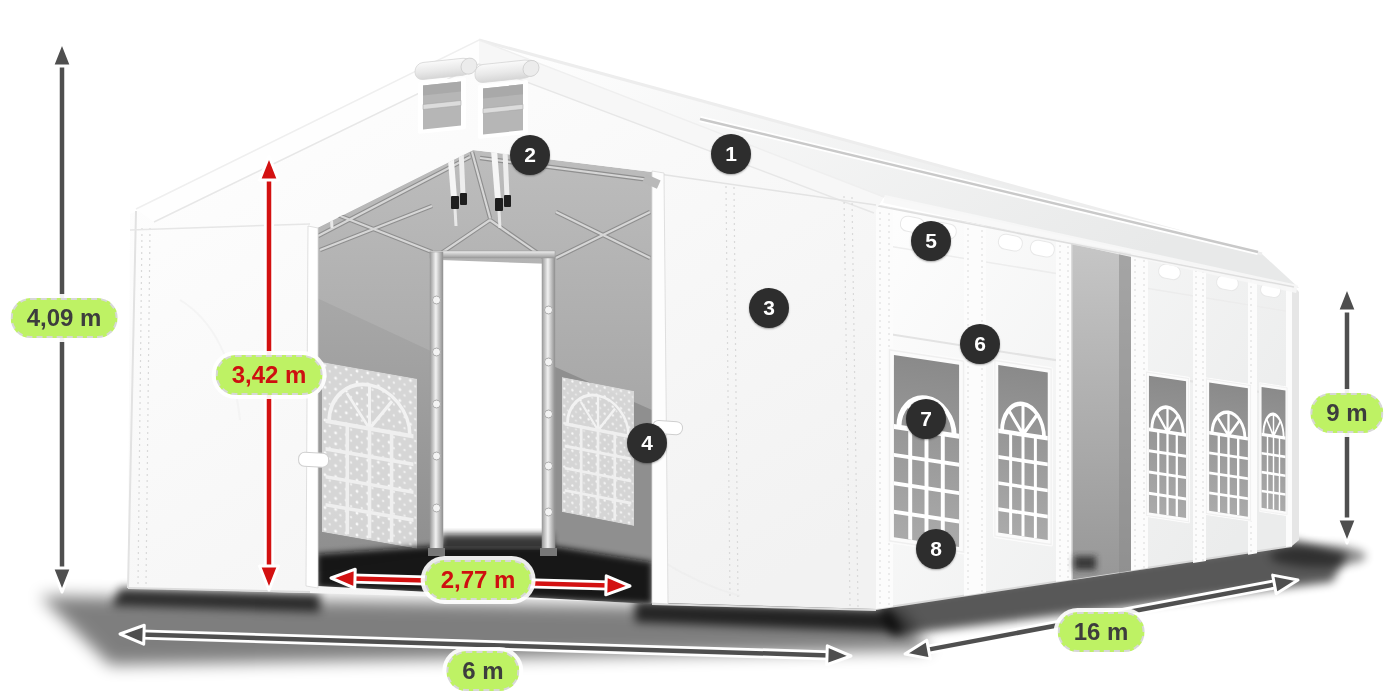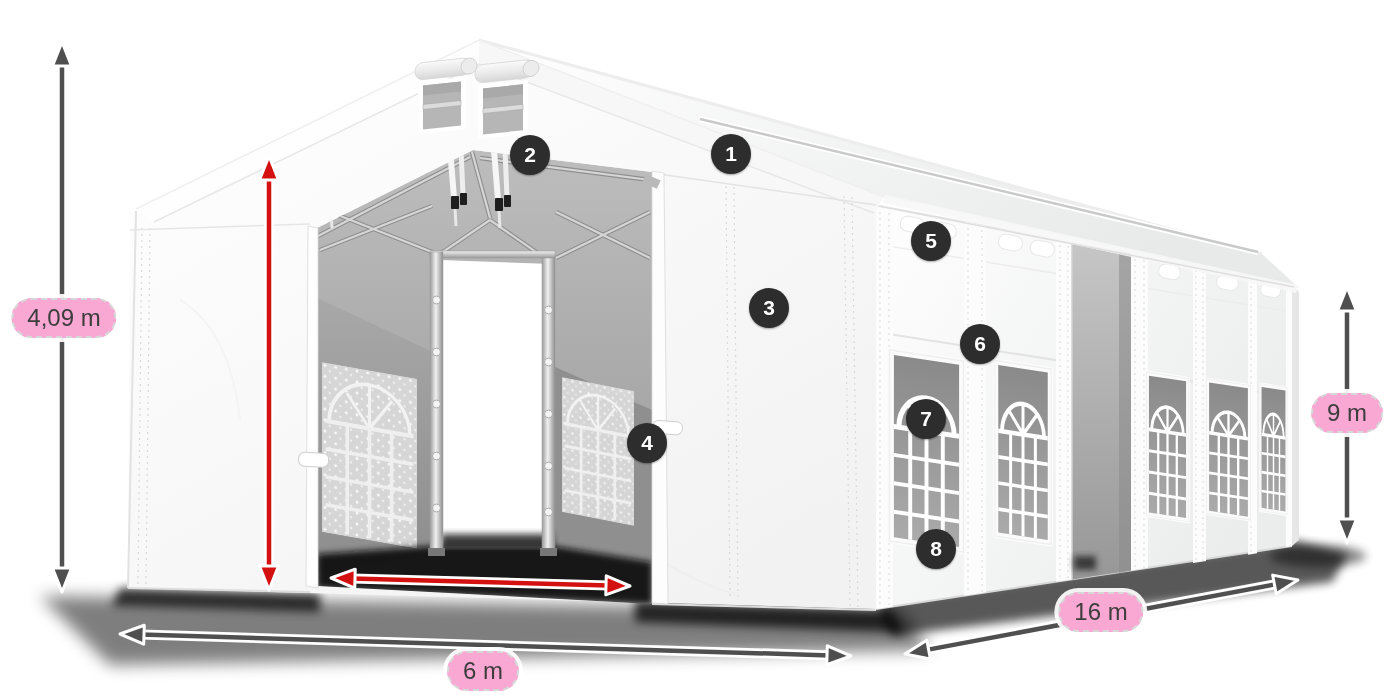--- a/index.html
+++ b/index.html
@@ -1,21 +1,21 @@
 <!DOCTYPE html>
 <html><head>
 <meta charset="utf-8">
 <style>
   html,body{margin:0;padding:0;background:#ffffff;}
   .stage{position:relative;width:1400px;height:700px;background:#ffffff;overflow:hidden;
          font-family:"Liberation Sans",sans-serif;}
   .stage svg{position:absolute;left:0;top:0;}
-  .pill{position:absolute;transform:translate(-50%,-50%);background:#f9a8d4;
+  .pill{position:absolute;transform:translate(-50%,-50%);background:#bef264;
         border:2px dashed #d7d7d7;border-radius:24px;padding:3px 14px;
-        font-weight:normal;font-size:24px;color:#3d3d3d;white-space:nowrap;
+        font-weight:bold;font-size:24px;color:#3d3d3d;white-space:nowrap;
         box-shadow:0 0 0 4px rgba(255,255,255,.92);line-height:1.25;}
   .pill.red{color:#ce1010;}
   .badge{position:absolute;transform:translate(-50%,-50%);width:40px;height:40px;
          border-radius:50%;background:#2d2d2d;color:#fff;font-weight:bold;font-size:21px;
          display:flex;align-items:center;justify-content:center;
          box-shadow:0 1px 2px rgba(0,0,0,.35);}
 </style>
 </head>
 <body>
 
@@ -350,22 +350,24 @@
 
   <g>
     <path d="M1347,308 L1347,522" stroke="#fff" stroke-width="10" stroke-linecap="round"></path>
     <path d="M1347,308 L1347,522" stroke="#4f4f4f" stroke-width="4.5"></path>
     <polygon points="0,0 -24,-9.5 -24,9.5" transform="translate(1347,287) rotate(-90)" fill="#4f4f4f" stroke="#fff" stroke-width="3" stroke-linejoin="round"></polygon>
     <polygon points="0,0 -24,-9.5 -24,9.5" transform="translate(1347,543) rotate(90)" fill="#4f4f4f" stroke="#fff" stroke-width="3" stroke-linejoin="round"></polygon>
   </g>
 </svg>
 
 <div class="pill" style="left:64px;top:318px;">4,09 m</div>
+<div class="pill red" style="left:269px;top:375px;">3,42 m</div>
+<div class="pill red" style="left:478px;top:580px;">2,77 m</div>
 <div class="pill" style="left:483px;top:644px;margin-top:27px;">6 m</div>
-<div class="pill" style="left:1101px;top:612px;">16 m</div>
+<div class="pill" style="left:1101px;top:632px;">16 m</div>
 <div class="pill" style="left:1347px;top:413px;">9 m</div>
 
 <div class="badge" style="left:731px;top:154px;">1</div>
 <div class="badge" style="left:530px;top:155px;">2</div>
 <div class="badge" style="left:769px;top:308px;">3</div>
 <div class="badge" style="left:647px;top:443px;">4</div>
 <div class="badge" style="left:931px;top:241px;">5</div>
 <div class="badge" style="left:980px;top:344px;">6</div>
 <div class="badge" style="left:926px;top:419px;">7</div>
 <div class="badge" style="left:936px;top:549px;">8</div>

